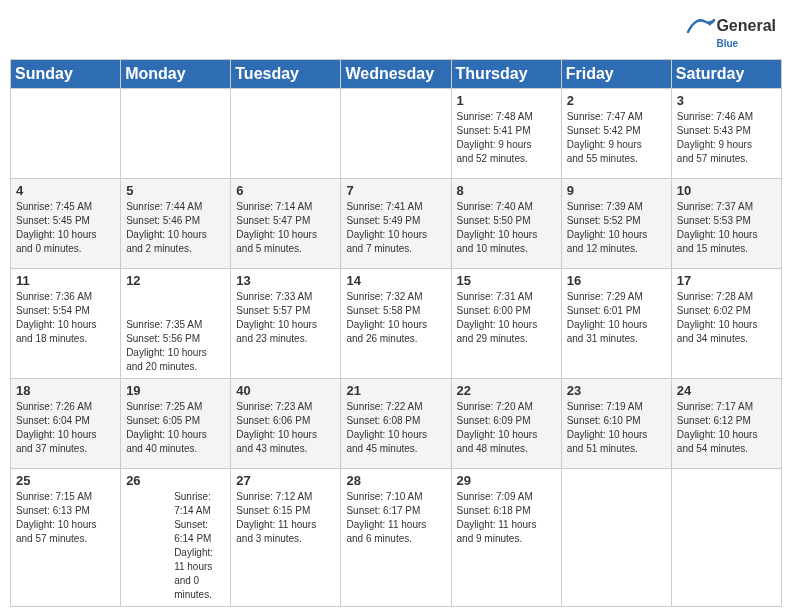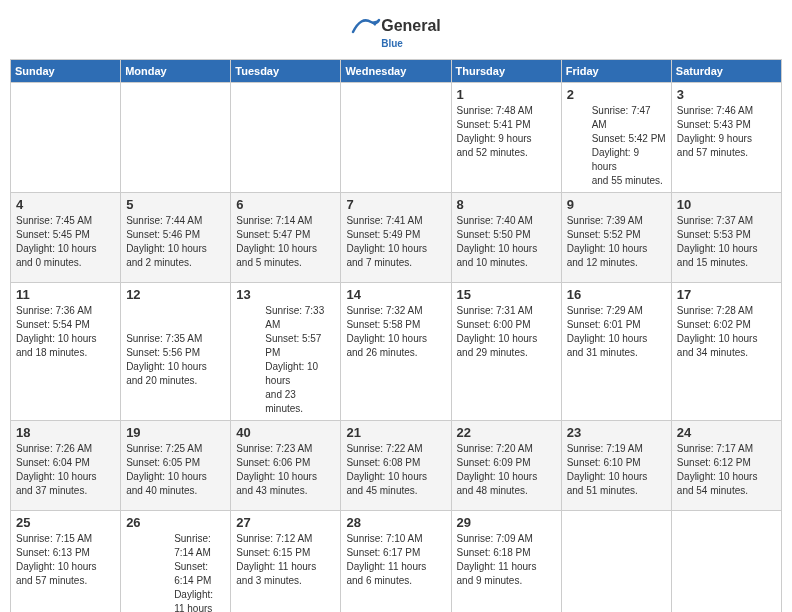--- a/index.html
+++ b/index.html
@@ -5,21 +5,21 @@
     * { box-sizing: border-box; margin: 0; padding: 0; }
     body {
       font-family: Arial, sans-serif;
       background: #fff;
       width: 792px;
       min-height: 612px;
       padding: 10px;
     }
     .header {
       display: flex;
-      justify-content: center;
+      justify-content: flex-end;
       align-items: flex-start;
       margin-bottom: 6px;
       padding: 4px 6px;
     }
     .logo {
       display: flex;
       align-items: center;
       gap: 4px;
     }
     .title-block {
@@ -36,21 +36,21 @@
       color: #555;
     }
     table {
       width: 100%;
       border-collapse: collapse;
       table-layout: fixed;
     }
     thead tr th {
       background-color: #2e6db4;
       color: #fff;
-      font-size: 11px;
+      font-size: 16px;
       font-weight: bold;
       padding: 5px 4px;
       text-align: left;
       border: 1px solid #ccc;
     }
     tbody tr {
       vertical-align: top;
     }
     tbody tr td {
       border: 1px solid #ccc;
@@ -124,21 +124,21 @@
         <td class="empty-cell"></td>
         <td>
           <span class="day-number">1</span>
           <div class="day-info" style="white-space: pre-line;">Sunrise: 7:48 AM
 Sunset: 5:41 PM
 Daylight: 9 hours
 and 52 minutes.</div>
         </td>
         <td>
           <span class="day-number">2</span>
-          <div class="day-info" style="white-space: pre-line; margin-left: 25px;">Sunrise: 7:47 AM
+          <div class="day-info" style="white-space: pre-line;">Sunrise: 7:47 AM
 Sunset: 5:42 PM
 Daylight: 9 hours
 and 55 minutes.</div>
         </td>
         <td>
           <span class="day-number">3</span>
           <div class="day-info" style="white-space: pre-line;">Sunrise: 7:46 AM
 Sunset: 5:43 PM
 Daylight: 9 hours
 and 57 minutes.</div>
@@ -205,21 +205,21 @@
         </td>
         <td>
           <span class="day-number">12</span>
           <div class="day-info" style="white-space: pre-line; margin-top: 30px;">Sunrise: 7:35 AM
 Sunset: 5:56 PM
 Daylight: 10 hours
 and 20 minutes.</div>
         </td>
         <td>
           <span class="day-number">13</span>
-          <div class="day-info" style="white-space: pre-line; margin-left: 29px;">Sunrise: 7:33 AM
+          <div class="day-info" style="white-space: pre-line;">Sunrise: 7:33 AM
 Sunset: 5:57 PM
 Daylight: 10 hours
 and 23 minutes.</div>
         </td>
         <td>
           <span class="day-number">14</span>
           <div class="day-info" style="white-space: pre-line;">Sunrise: 7:32 AM
 Sunset: 5:58 PM
 Daylight: 10 hours
 and 26 minutes.</div>

